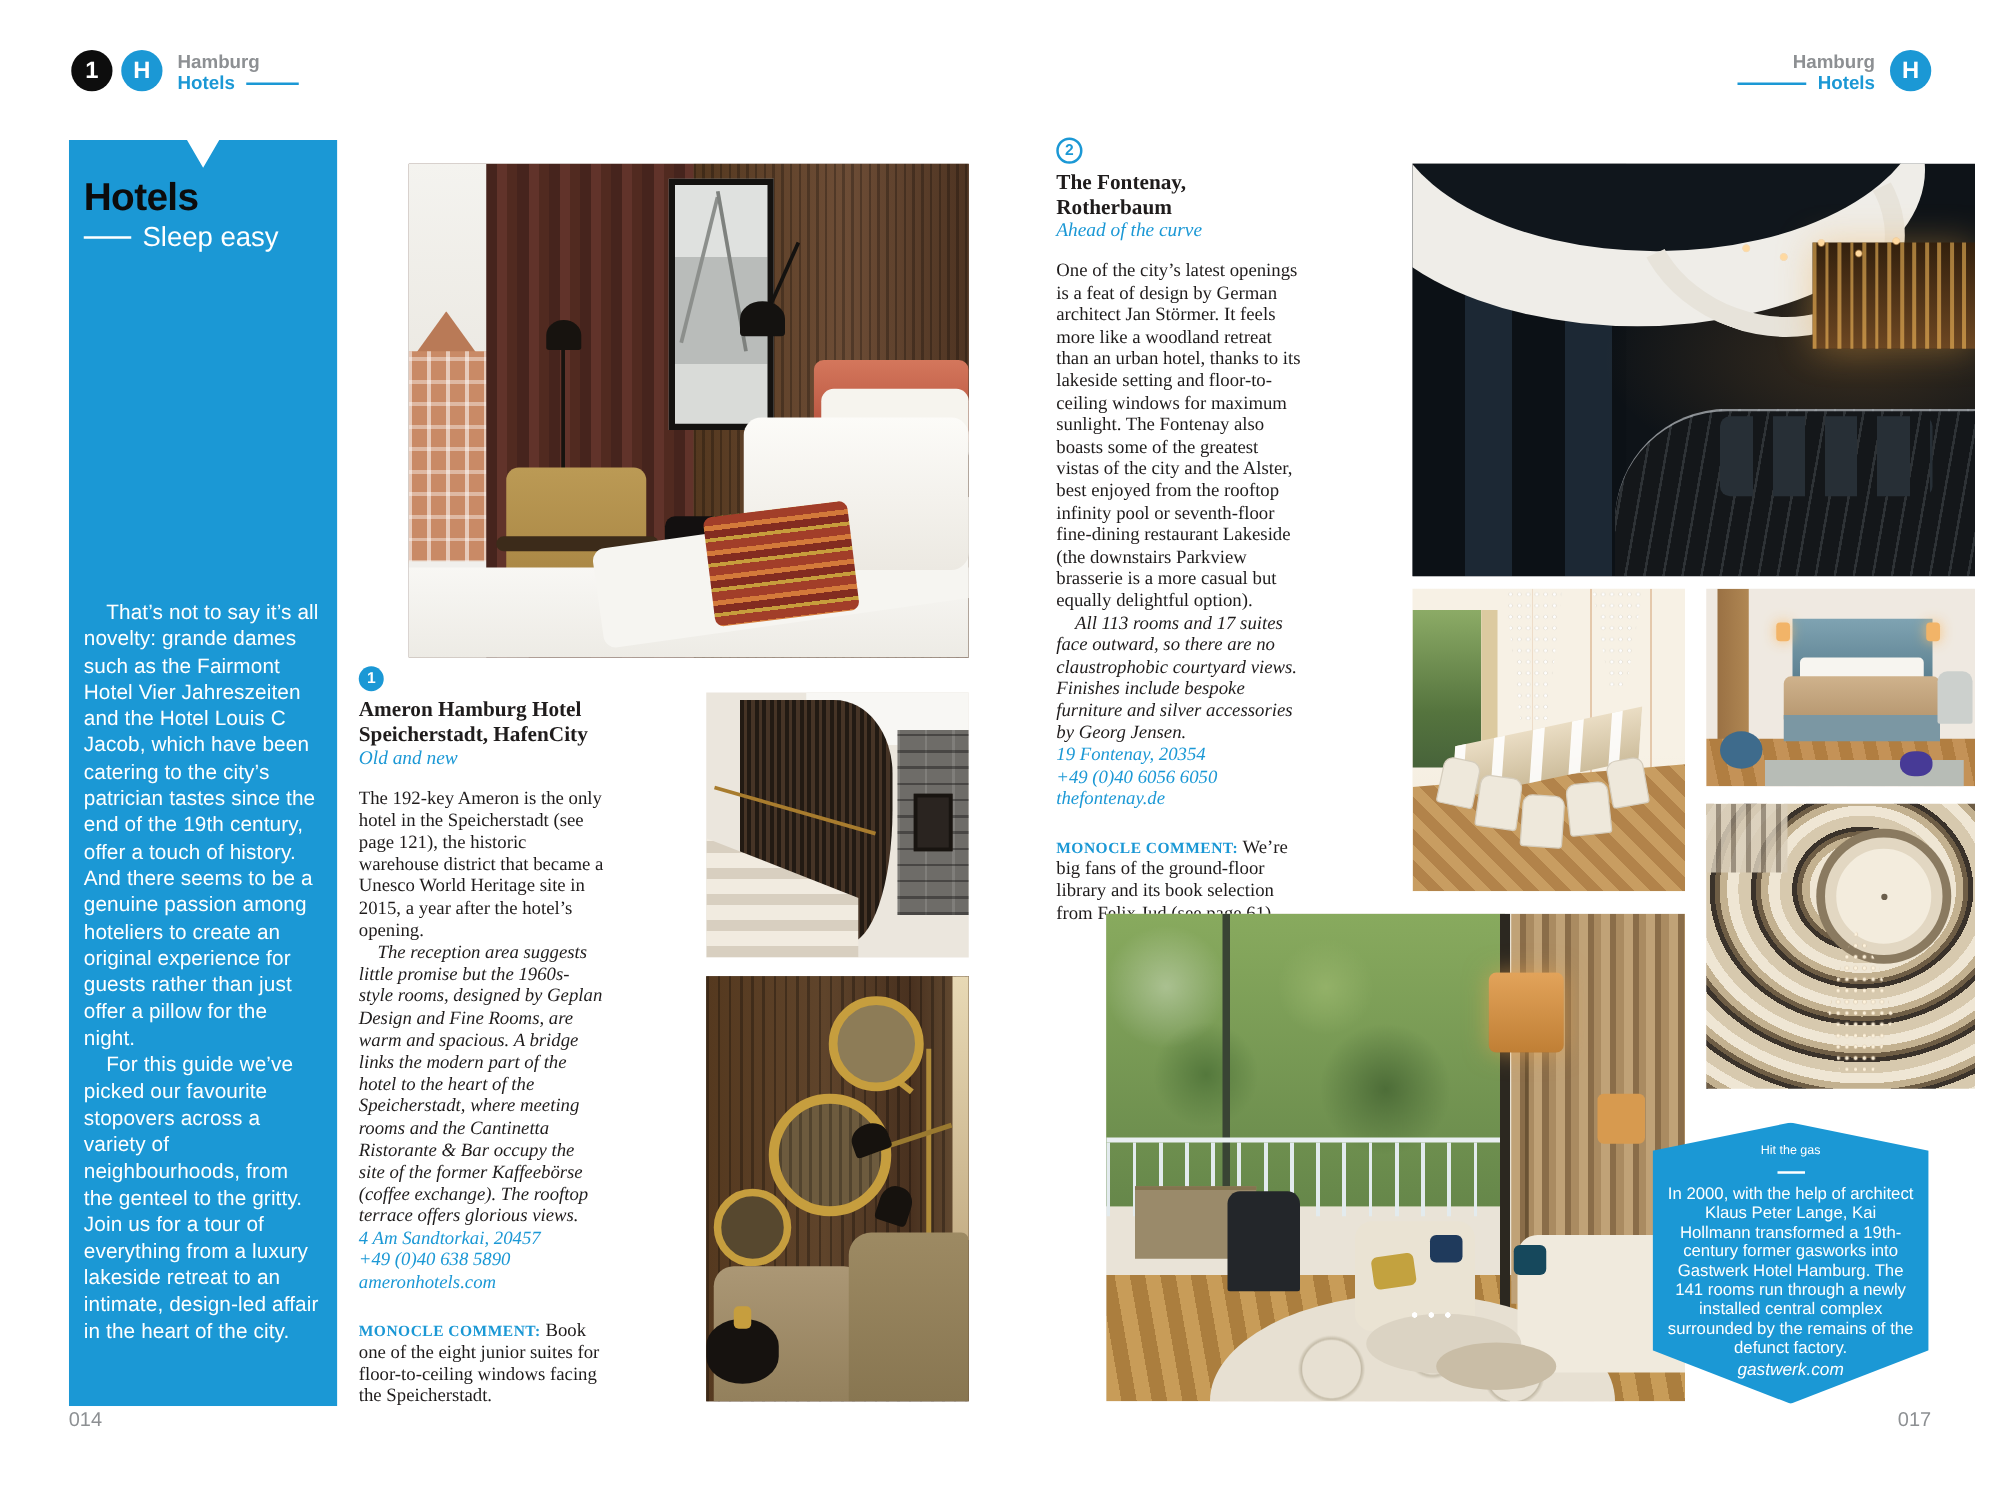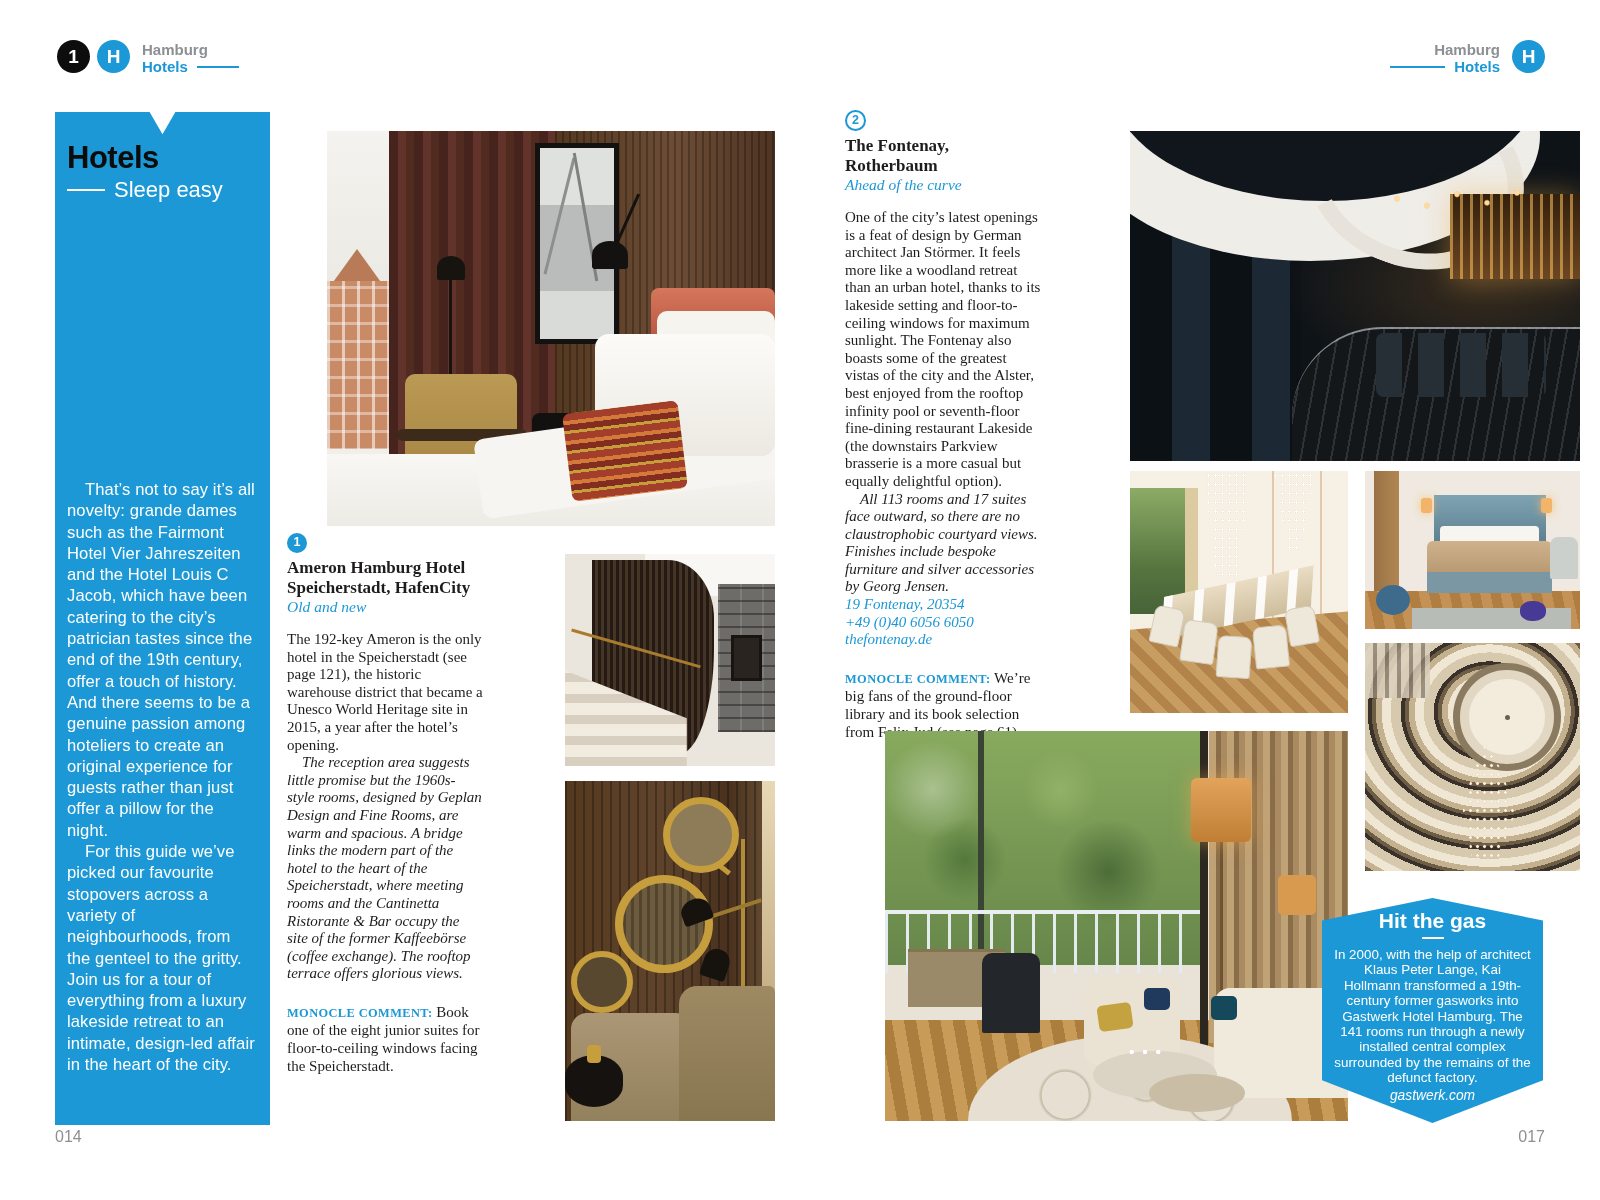--- a/index.html
+++ b/index.html
@@ -245,21 +245,21 @@
   .lv-glass{left:52%;top:81%;width:38px;height:10px;
      background-image:radial-gradient(circle 4px at 15% 50%,#fff 50%,transparent 60%),
        radial-gradient(circle 4px at 50% 50%,#fff 50%,transparent 60%),
        radial-gradient(circle 4px at 85% 50%,#fff 50%,transparent 60%);}
 
   
   .gas{position:absolute;left:1322px;top:898px;width:221px;height:225px;background:#1b98d5;
        clip-path:polygon(50% 0,100% 10%,100% 81%,50% 100%,0 81%,0 10%);
        font-family:"Liberation Sans","DejaVu Sans",sans-serif;color:#fff;text-align:center;box-sizing:border-box;
        padding:14px 12px 0;}
-  .gas-title{font-size:21px;font-weight:bold;margin:0;line-height:18px;}
+  .gas-title{font-size:10px;font-weight:normal;margin:0;line-height:18px;}
   .gas-rule{width:22px;height:2px;background:#fff;margin:7px auto 8px;}
   .gas-body{font-size:13.4px;line-height:15.4px;margin:0;}
   .gas-url{font-size:13.8px;font-style:italic;margin-top:2px;}
 </style>
 </head>
 <body>
 
 <div class="page">
 
   <div class="runhead left">
@@ -360,20 +360,25 @@
         <span>1</span>
       </div>
     <h2 class="h-name">
       <span>Ameron Hamburg Hotel</span>
       <span>Speicherstadt, HafenCity</span>
     </h2>
     <p class="tagline">Old and new</p>
     <div class="body">
       <p>The 192-key Ameron is the only hotel in the Speicherstadt (see page 121), the historic warehouse district that became a Unesco World Heritage site in 2015, a year after the hotel’s opening.</p>
       <p class="ind">The reception area suggests little promise but the 1960s-style rooms, designed by Geplan Design and Fine Rooms, are warm and spacious. A bridge links the modern part of the hotel to the heart of the Speicherstadt, where meeting rooms and the Cantinetta Ristorante &amp; Bar occupy the site of the former Kaffeebörse (coffee exchange). The rooftop terrace offers glorious views.</p>
+    </div>
+    <div class="address">
+      <div>4 Am Sandtorkai, 20457</div>
+      <div>+49 (0)40 638 5890</div>
+      <div>ameronhotels.com</div>
     </div>
     <p class="comment">
       <span class="clabel">MONOCLE COMMENT:</span>
       <span>Book one of the eight junior suites for floor-to-ceiling windows facing the Speicherstadt.</span>
     </p>
   </section>
 
   <section class="col col2">
     <div class="numbadge line">
         <span>2</span>

